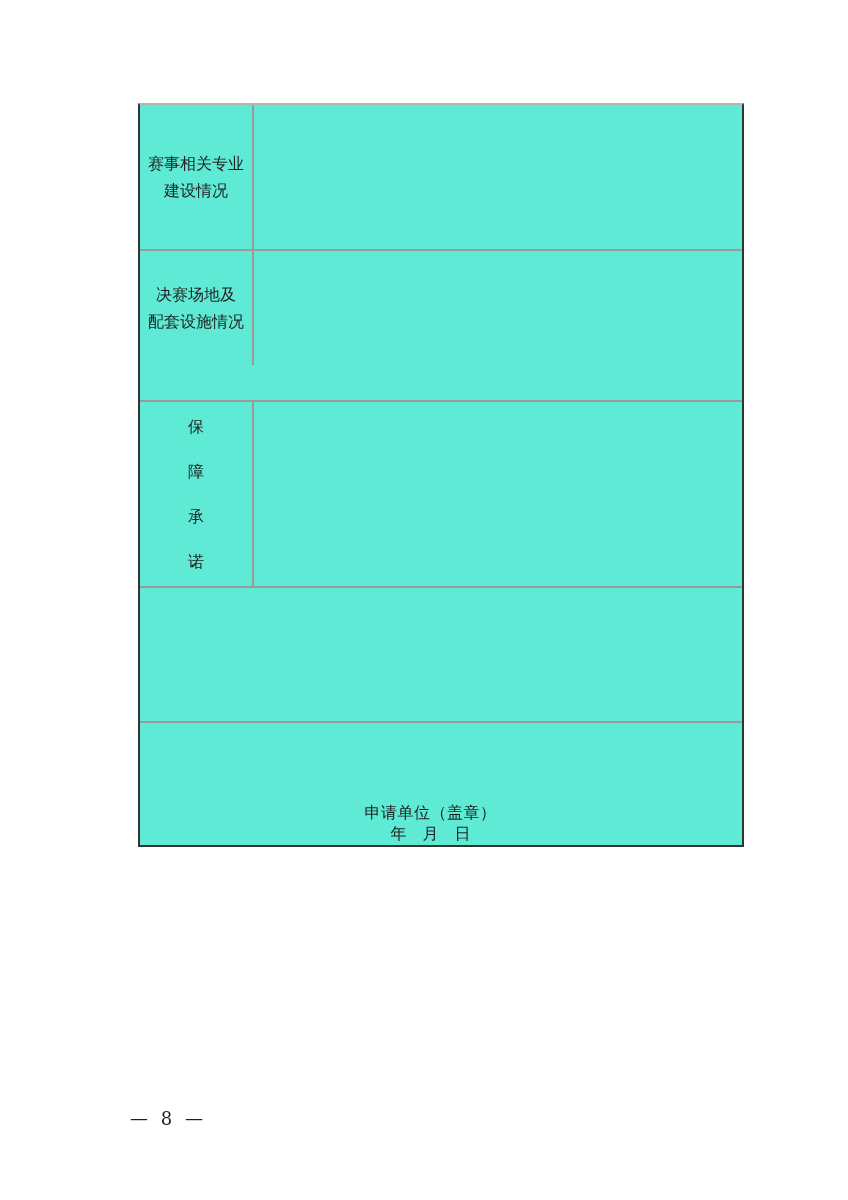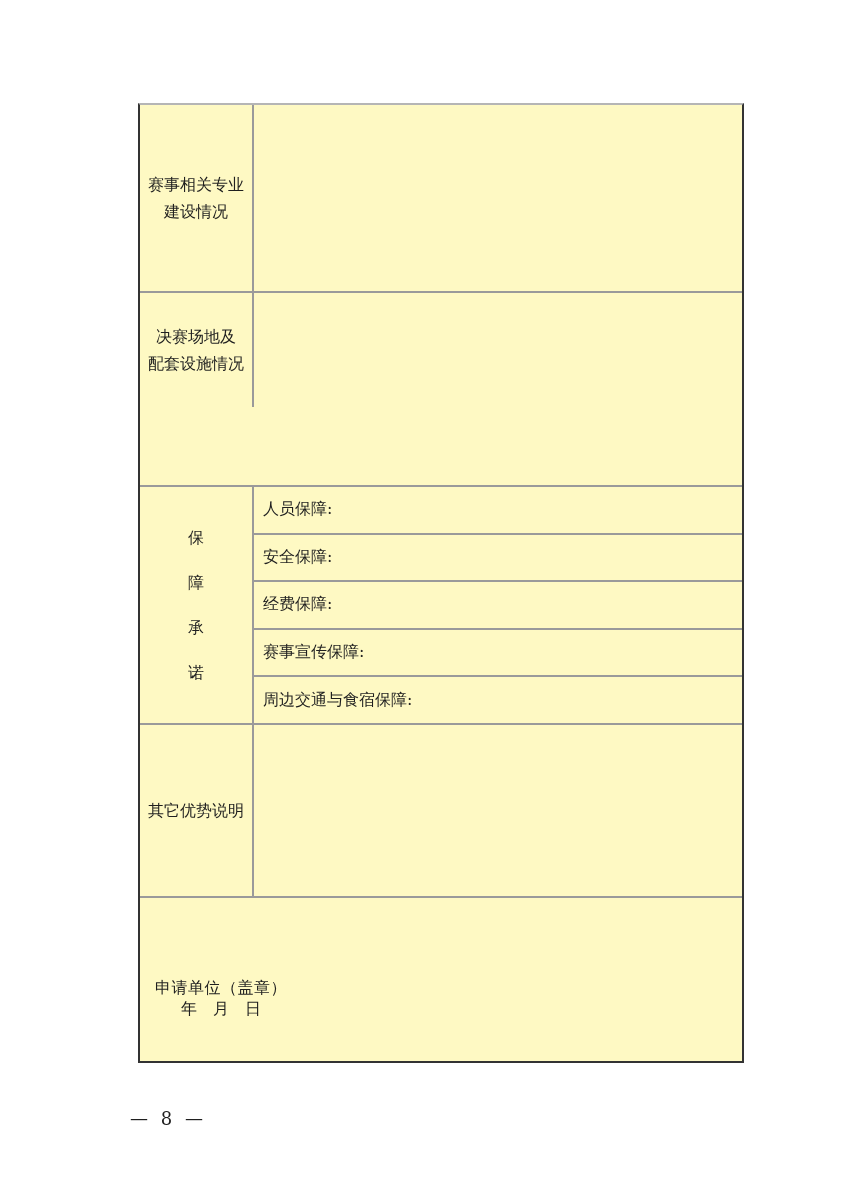--- a/index.html
+++ b/index.html
@@ -10,28 +10,28 @@
     color: #1f1f1f;
     position: relative;
     overflow: hidden;
   }
 
   .form-table {
     position: absolute;
     left: 138px;
     top: 103px;
     width: 606px;
-    height: 960px;
+    height: 744px;
     border-top: 2px solid #b5b5b5;
     border-left: 2px solid #333333;
     border-right: 2px solid #333333;
     border-bottom: 2px solid #333333;
     display: flex;
     flex-direction: column;
-    background: #fef9c3;
+    background: #5eead4;
   }
 
   .row { display: flex; border-bottom: 2px solid #9a9a9a; }
   .row:last-child { border-bottom: none; flex: 1; }
   .row-1 { height: 188px; }
   .row-2 { height: 194px; flex-direction: column; }
   .row-3 { height: 238px; }
   .row-4 { height: 173px; }
 
   .label-cell {
@@ -58,21 +58,21 @@
     display: flex;
     align-items: center;
     padding-left: 9px;
     font-size: 16px;
   }
   .subrow:last-child { border-bottom: none; }
 
   .opinion-cell {
     display: flex;
     flex-direction: column;
-    align-items: flex-start;
+    align-items: center;
     padding: 80px 36px 0 15px;
   }
   .seal-block { text-align: center; font-size: 16px; }
   .seal-line { letter-spacing: 0.5px; }
   .date-line { margin-top: 0; }
 
   .page-number {
     position: absolute;
     left: 130px;
     top: 1108px;
@@ -96,41 +96,23 @@
     <div class="label-cell">决赛场地及
 配套设施情况</div>
     <div class="content-cell"></div>
   </div>
 
   <div class="row row-3">
     <div class="label-cell label-vertical">保
 障
 承
 诺</div>
-    <div class="content-cell subrows">
-      <div class="subrow">
-        <span>人员保障:</span>
-      </div>
-      <div class="subrow">
-        <span>安全保障:</span>
-      </div>
-      <div class="subrow">
-        <span>经费保障:</span>
-      </div>
-      <div class="subrow">
-        <span>赛事宣传保障:</span>
-      </div>
-      <div class="subrow">
-        <span>周边交通与食宿保障:</span>
-      </div>
-    </div>
   </div>
 
   <div class="row row-4">
-    <div class="label-cell">其它优势说明</div>
     <div class="content-cell"></div>
   </div>
 
   <div class="row row-5">
     <div class="content-cell opinion-cell">
       <div class="seal-block">
         <div class="seal-line">申请单位（盖章）</div>
         <div class="date-line">年　月　日</div>
       </div>
     </div>

